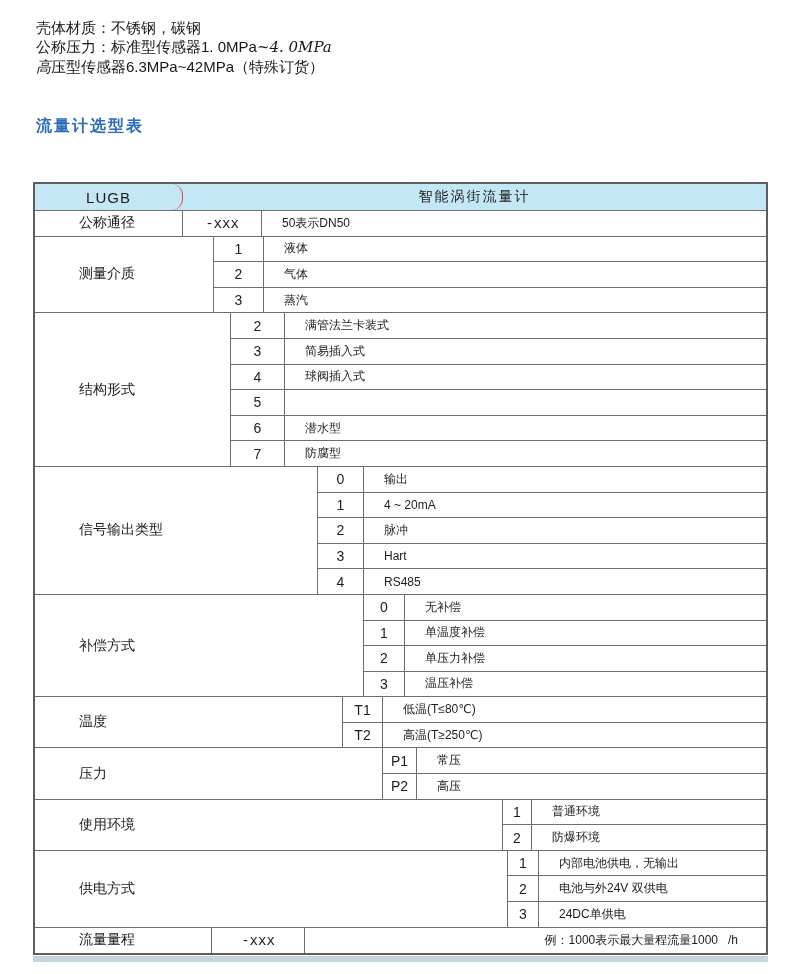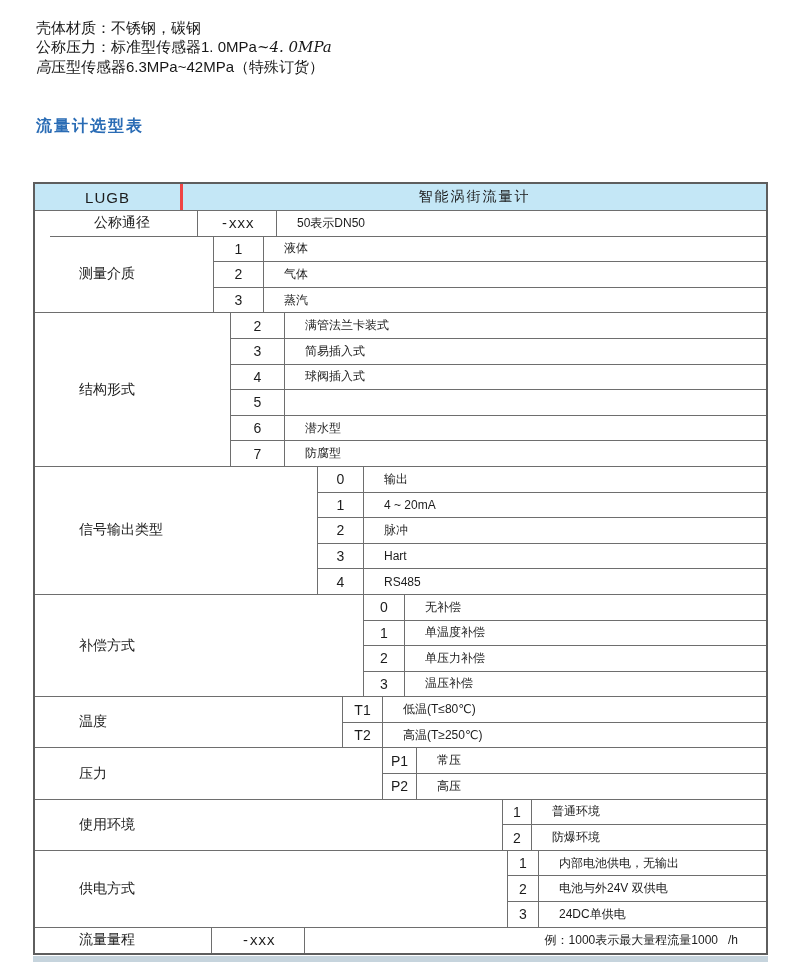--- a/index.html
+++ b/index.html
@@ -15,21 +15,21 @@
     position:absolute; left:36px; top:116px;
     font-size:16px; font-weight:bold; letter-spacing:2px;
   }
   .sel-table {
     position:absolute; left:33px; top:182px; width:735px;
     border:2px solid #5e5e5e; background:#ffffff;
   }
   .thead { display:flex; height:27px; border-bottom:1px solid #6e6e6e; }
   .th-code {
     width:148px; display:flex; align-items:center; justify-content:center;
-    border-right:3px solid #ef4444; font-size:15px; letter-spacing:1px;
+    border-right:1px solid #ef4444; font-size:15px; letter-spacing:1px;border-radius:11px;
   }
   .th-title {
     flex:1; display:flex; align-items:center; justify-content:center;
     font-size:14px; letter-spacing:2px;
   }
   .grp { display:flex; }
   .lbl {
     display:flex; align-items:center;
     padding-left:44px; font-size:14px;
     border-right:1px solid #6e6e6e; border-bottom:1px solid #6e6e6e;
@@ -61,21 +61,21 @@
 
 <h2 class="section-title" style="color: rgb(42, 108, 181);">流量计选型表</h2>
 
 <div class="sel-table">
   <div class="thead" style="background: rgb(196, 231, 246);">
     <div class="th-code">LUGB</div>
     <div class="th-title">智能涡街流量计</div>
   </div>
   <div id="groups">
       <div class="grp">
-        <div class="lbl" style="width: 148px; margin-left: 15px;">公称通径</div>
+        <div class="lbl" style="width: 148px;">公称通径</div>
         <div class="opts">
           <div class="opt">
             <div class="code mono" style="width: 79px;">-xxx</div>
             <div class="desc">50表示DN50</div>
           </div>
         </div>
       </div>
       <div class="grp">
         <div class="lbl" style="width: 179px;">测量介质</div>
         <div class="opts">

